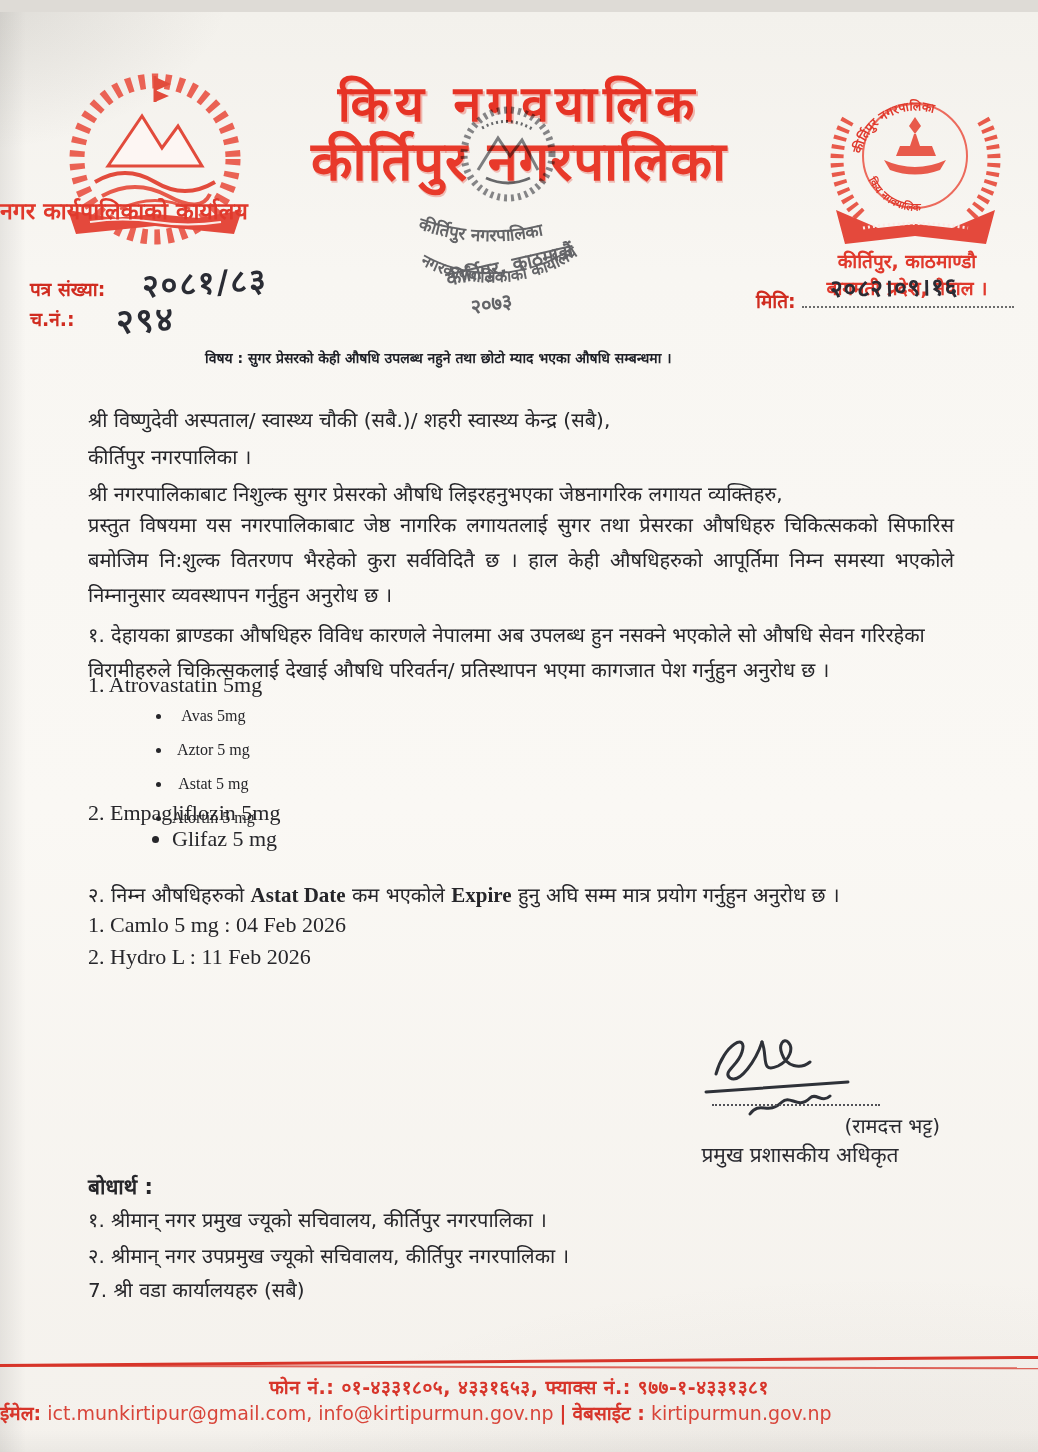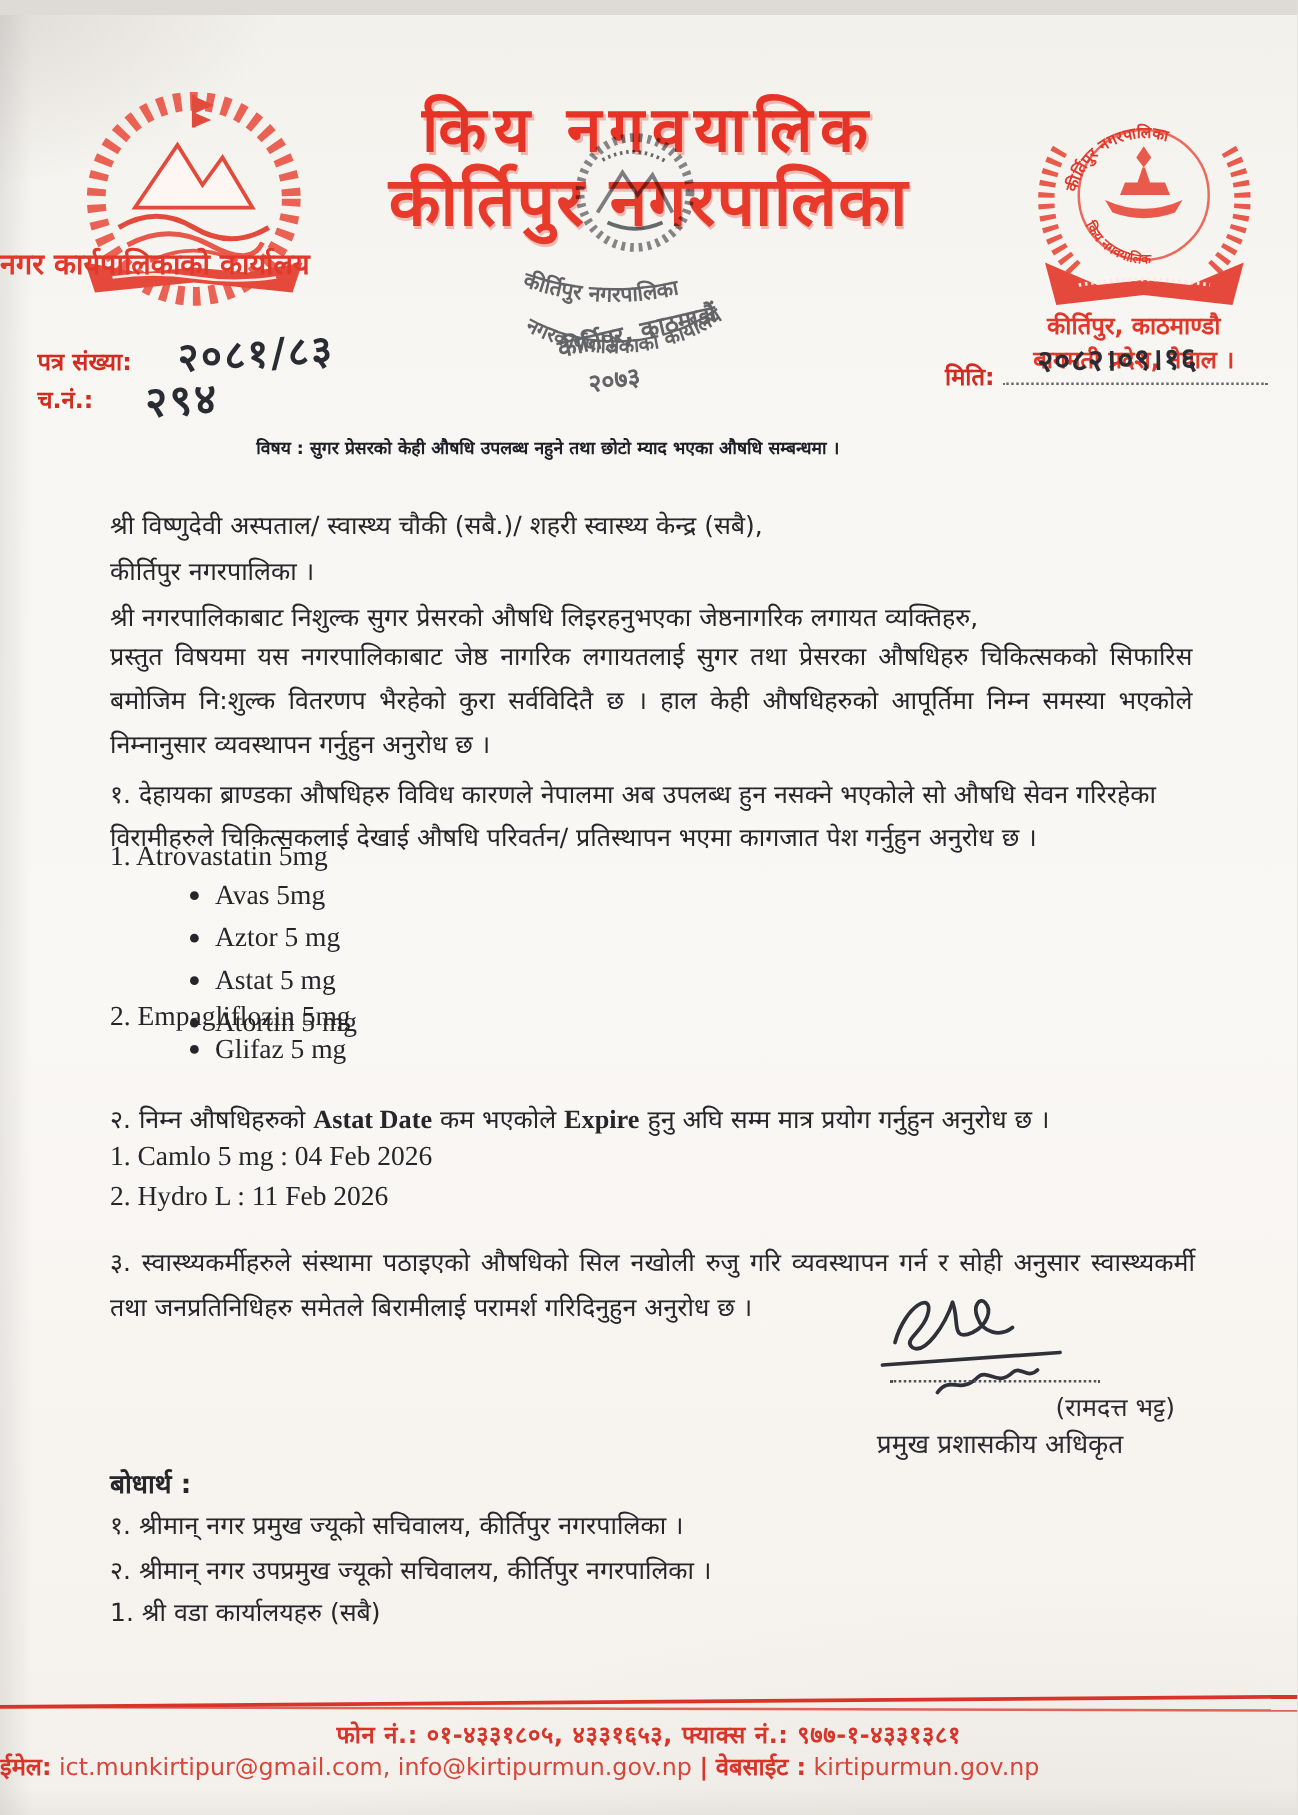--- a/index.html
+++ b/index.html
@@ -35,21 +35,21 @@
   #date-value{left:830px;top:258px;font-size:24px;font-weight:600;color:#2a2c34;transform:rotate(-1deg);letter-spacing:1px;}
   #date-dots{left:802px;top:272px;width:212px;height:22px;border-bottom:2px dotted #6b6b6b;}
 
   #subject{left:205px;top:336px;font-size:14px;font-weight:600;color:#1d1f26;}
 
   #recipients{left:88px;top:390px;width:870px;font-size:20px;line-height:37px;color:#26262a;}
   #intro{left:88px;top:496px;width:866px;font-size:20px;line-height:35px;text-align:justify;}
 
   #s1-text{left:88px;top:606px;width:868px;font-size:20px;line-height:35px;}
   #s1-g1-label{left:88px;top:660px;font-size:22px;}
-  #s1-bullets{left:130px;top:684px;font-size:22px;}
+  #s1-bullets{left:130px;top:684px;font-size:16px;text-align:center;}
   #s1-bullets ul{margin:0;padding:0 0 0 42px;}
   #s1-bullets li{margin:6px 0;line-height:28px;}
   #s1-g2-label{left:88px;top:788px;font-size:22px;}
   #s1-g2-bullet{left:130px;top:814px;font-size:22px;}
   #s1-g2-bullet ul{margin:0;padding:0 0 0 42px;}
 
   #s2-text{left:88px;top:866px;width:868px;font-size:20px;line-height:34px;}
   #s2-text .en{font-family:"Liberation Serif",serif;font-weight:700;font-size:21px;}
   #s2-l1{left:88px;top:900px;font-size:22px;}
   #s2-l2{left:88px;top:932px;font-size:22px;}
@@ -174,38 +174,37 @@
       <li>Glifaz 5 mg</li>
     </ul>
   </div>
 
   <div class="abs" id="s2-text">
     <span>२. निम्न औषधिहरुको </span><span class="en">Astat Date</span><span> कम भएकोले </span><span class="en">Expire</span><span> हुनु अघि सम्म मात्र प्रयोग गर्नुहुन अनुरोध छ ।</span>
   </div>
   <div class="abs serif" id="s2-l1">1. Camlo 5 mg : 04 Feb 2026</div>
   <div class="abs serif" id="s2-l2">2. Hydro L : 11 Feb 2026</div>
 
-  <div class="abs" id="s3-text">३. स्वास्थ्यकर्मीहरुले संस्थामा पठाइएको औषधिको सिल नखोली रुजु गरि व्यवस्थापन गर्न र सोही अनुसार स्वास्थ्यकर्मी तथा जनप्रतिनिधिहरु समेतले बिरामीलाई परामर्श गरिदिनुहुन अनुरोध छ ।</div>
 
   <svg class="abs" id="sig-svg" width="200" height="100" viewBox="0 0 200 100">
     <g fill="none" stroke="#2e3138" stroke-width="3" stroke-linecap="round">
       <path d="M18,48 C26,18 50,6 44,26 C40,40 24,46 32,52 C42,58 58,34 64,16"></path>
       <path d="M64,16 C70,30 62,48 80,40 C92,34 96,22 90,16 C86,12 80,18 84,28 C88,40 102,44 112,36"></path>
       <path d="M8,66 L150,56"></path>
       <path d="M52,88 C62,74 70,90 84,76 C92,68 100,84 112,72 C118,66 124,78 132,70"></path>
     </g>
   </svg>
   <div class="abs" id="sig-dots"></div>
   <div class="abs" id="sig-name">(रामदत्त भट्ट)</div>
   <div class="abs" id="sig-title">प्रमुख प्रशासकीय अधिकृत</div>
 
   <div class="abs" id="cc-heading">बोधार्थ :</div>
   <div class="abs" id="cc-1">१. श्रीमान् नगर प्रमुख ज्यूको सचिवालय, कीर्तिपुर नगरपालिका ।</div>
   <div class="abs" id="cc-2">२. श्रीमान् नगर उपप्रमुख ज्यूको सचिवालय, कीर्तिपुर नगरपालिका ।</div>
-  <div class="abs" id="cc-3">1. श्री वडा कार्यालयहरु (सबै)</div>
+  <div class="abs" id="cc-3">7. श्री वडा कार्यालयहरु (सबै)</div>
 
   <div class="abs" id="footer-rule-a"></div>
   <div class="abs" id="footer-rule-b"></div>
   <div class="abs" id="footer-phone">फोन नं.: ०१-४३३१८०५, ४३३१६५३, फ्याक्स नं.: ९७७-१-४३३१३८१</div>
   <div class="abs" id="footer-line2">
     <span class="lbl">ईमेल:</span>
     <span>ict.munkirtipur@gmail.com, info@kirtipurmun.gov.np</span>
     <span class="lbl">|</span>
     <span class="lbl">वेबसाईट :</span>
     <span>kirtipurmun.gov.np</span>

